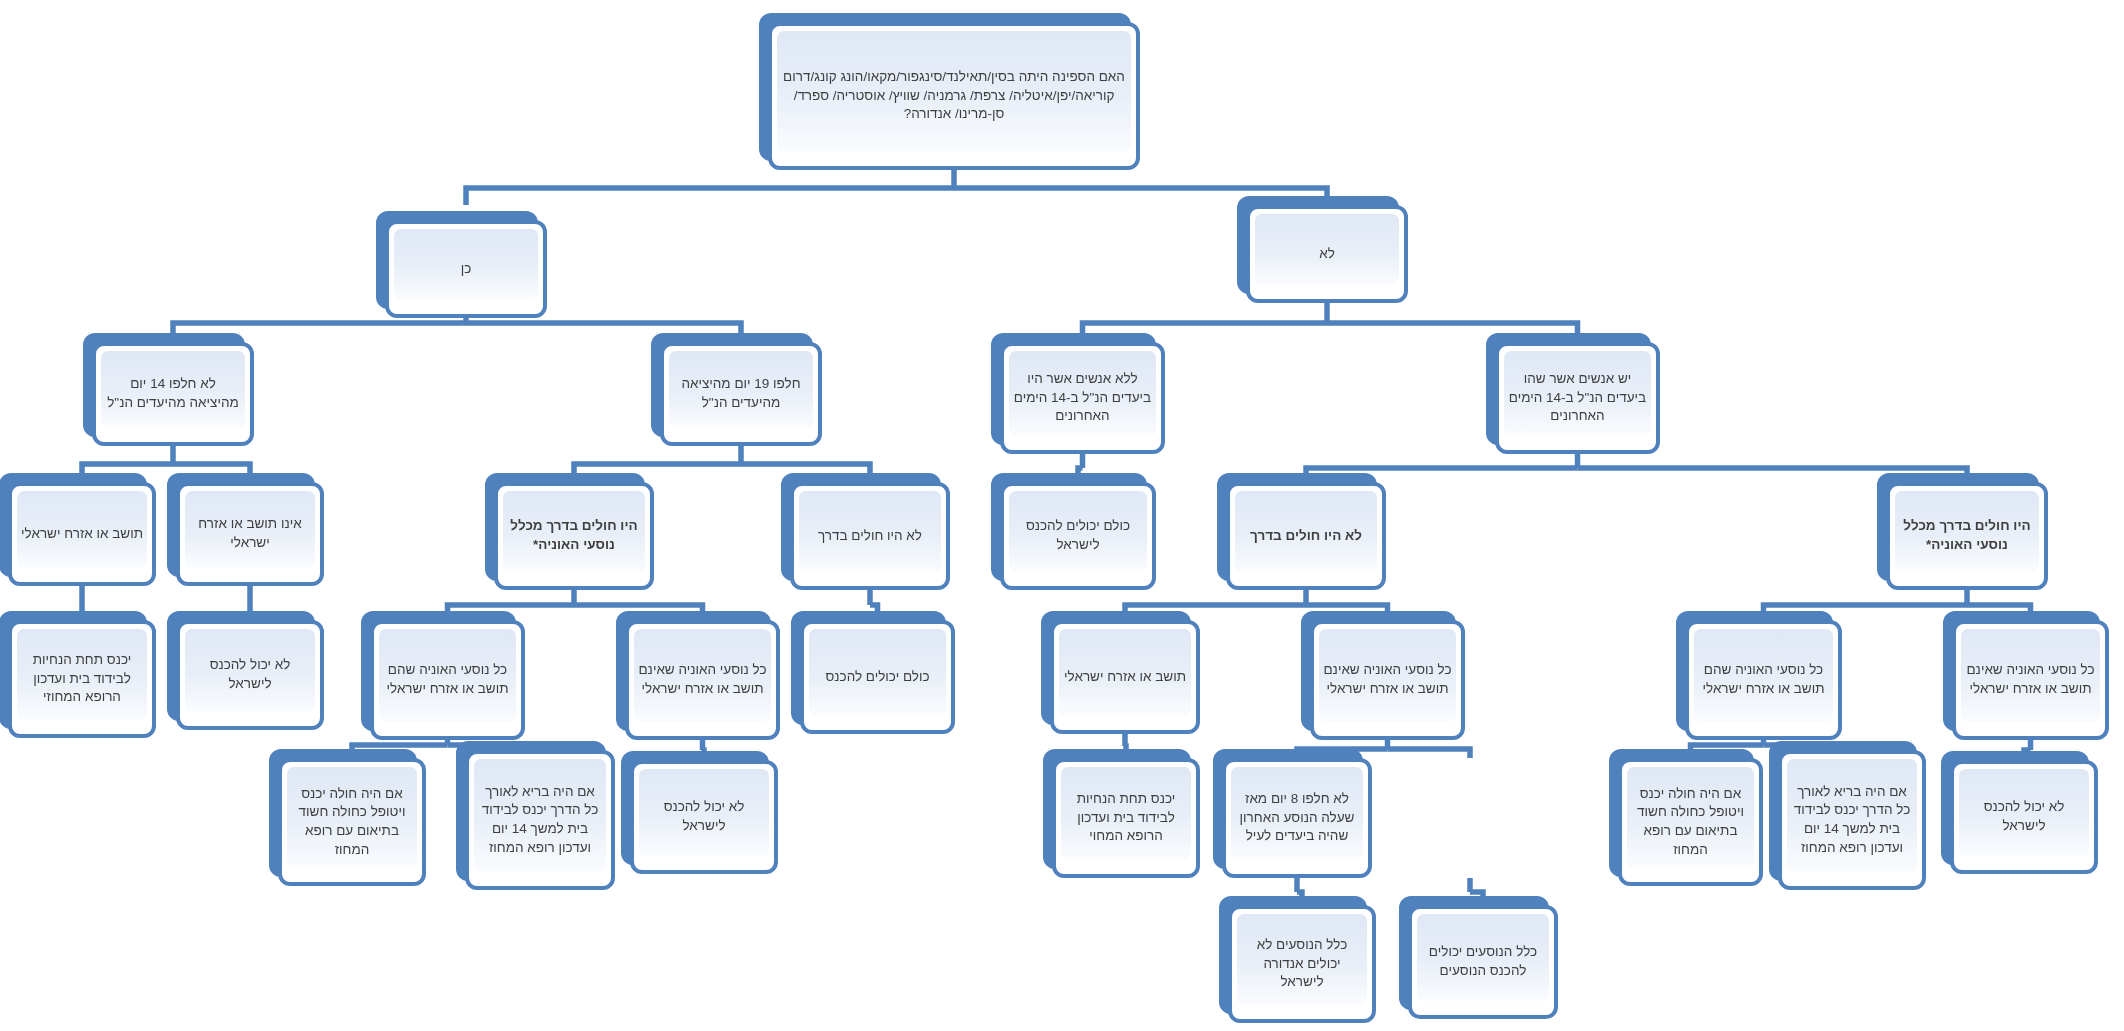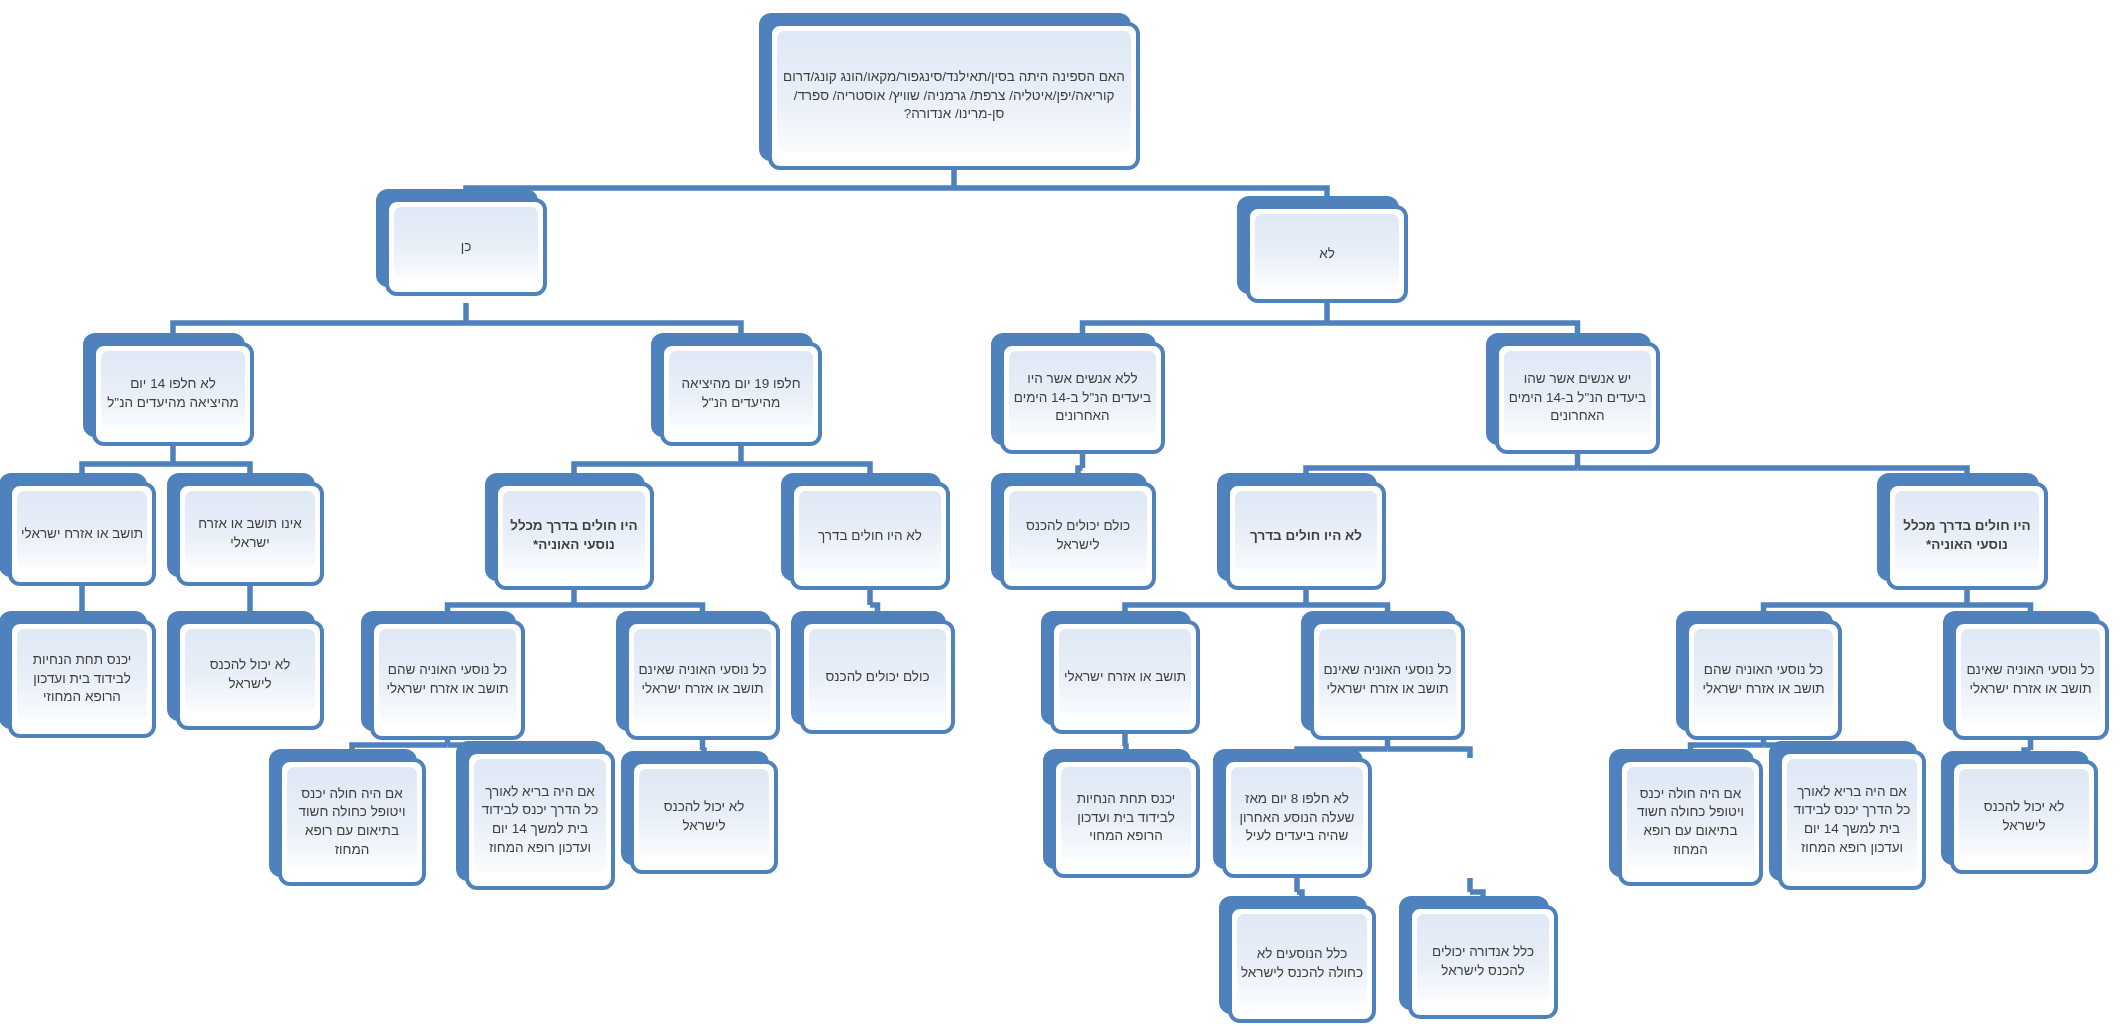--- a/index.html
+++ b/index.html
@@ -106,21 +106,21 @@
       <path d="M 1297 878 L 1297 892" stroke="#4f81bd"></path>
       <path d="M 1297 892 L 1302 892 L 1302 905" stroke="#4f81bd"></path>
       <path d="M 1470 878 L 1470 892" stroke="#4f81bd"></path>
       <path d="M 1470 892 L 1483 892 L 1483 905" stroke="#4f81bd"></path>
     </svg>
 
 <div class="node" style="left: 768px; top: 22px; width: 372px; height: 148px;">
       <div class="node-fill"></div>
       <span class="node-label">האם הספינה היתה בסין/תאילנד/סינגפור/מקאו/הונג קונג/דרום קוריאה/יפן/איטליה/ צרפת/ גרמניה/ שוויץ/ אוסטריה/ ספרד/ סן-מרינו/ אנדורה?</span>
     </div>
-    <div class="node" style="left: 385px; top: 198px; width: 162px; height: 98px;">
+    <div class="node" style="left: 385px; top: 220px; width: 162px; height: 98px;">
       <div class="node-fill"></div>
       <span class="node-label">כן</span>
     </div>
     <div class="node" style="left: 1246px; top: 205px; width: 162px; height: 98px;">
       <div class="node-fill"></div>
       <span class="node-label">לא</span>
     </div>
     <div class="node" style="left: 92px; top: 342px; width: 162px; height: 104px;">
       <div class="node-fill"></div>
       <span class="node-label">לא חלפו 14 יום מהיציאה מהיעדים הנ"ל</span>
@@ -228,19 +228,19 @@
     <div class="node" style="left: 1778px; top: 750px; width: 148px; height: 140px;">
       <div class="node-fill"></div>
       <span class="node-label">אם היה בריא לאורך כל הדרך יכנס לבידוד בית למשך 14 יום ועדכון רופא המחוז</span>
     </div>
     <div class="node" style="left: 1950px; top: 760px; width: 148px; height: 114px;">
       <div class="node-fill"></div>
       <span class="node-label">לא יכול להכנס לישראל</span>
     </div>
     <div class="node" style="left: 1228px; top: 905px; width: 148px; height: 118px;">
       <div class="node-fill"></div>
-      <span class="node-label">כלל הנוסעים לא כחולה להכנס לישראל</span>
+      <span class="node-label">כלל הנוסעים לא יכולים אנדורה לישראל</span>
     </div>
     <div class="node" style="left: 1408px; top: 905px; width: 150px; height: 114px;">
       <div class="node-fill"></div>
-      <span class="node-label">כלל אנדורה יכולים להכנס לישראל</span>
+      <span class="node-label">כלל הנוסעים יכולים להכנס הנוסעים</span>
     </div>
   </div>
 
 </body></html>

